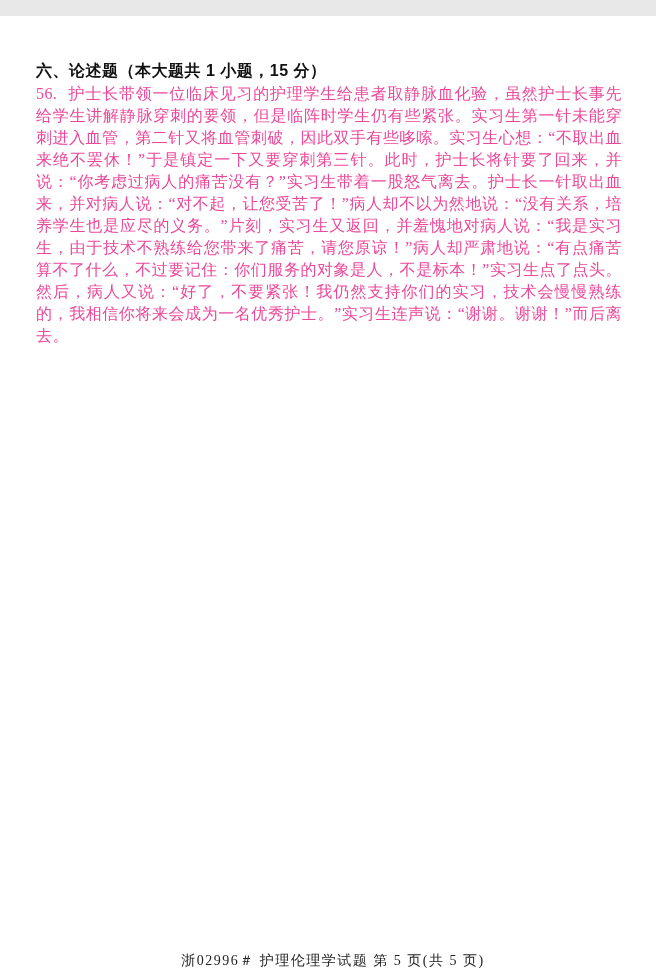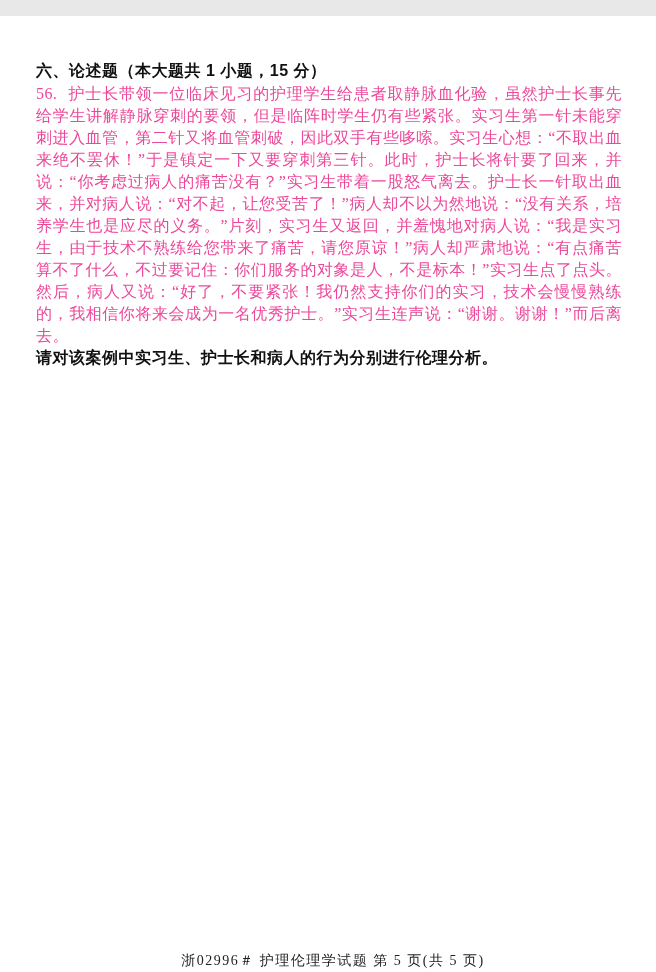--- a/index.html
+++ b/index.html
@@ -68,16 +68,15 @@
 </style>
 </head>
 <body>
 
 <div class="page">
   <div class="content">
     <h2 class="section-heading">六、论述题（本大题共 1 小题，15 分）</h2>
     <p class="question-body">
       <span class="qnum">56.</span><span>护士长带领一位临床见习的护理学生给患者取静脉血化验，虽然护士长事先给学生讲解静脉穿刺的要领，但是临阵时学生仍有些紧张。实习生第一针未能穿刺进入血管，第二针又将血管刺破，因此双手有些哆嗦。实习生心想：“不取出血来绝不罢休！”于是镇定一下又要穿刺第三针。此时，护士长将针要了回来，并说：“你考虑过病人的痛苦没有？”实习生带着一股怒气离去。护士长一针取出血来，并对病人说：“对不起，让您受苦了！”病人却不以为然地说：“没有关系，培养学生也是应尽的义务。”片刻，实习生又返回，并羞愧地对病人说：“我是实习生，由于技术不熟练给您带来了痛苦，请您原谅！”病人却严肃地说：“有点痛苦算不了什么，不过要记住：你们服务的对象是人，不是标本！”实习生点了点头。然后，病人又说：“好了，不要紧张！我仍然支持你们的实习，技术会慢慢熟练的，我相信你将来会成为一名优秀护士。”实习生连声说：“谢谢。谢谢！”而后离去。</span>
     </p>
-    <p class="question-task">请对该案例中实习生、护士长和病人的行为分别进行伦理分析。</p>
   </div>
   <div class="footer">浙02996＃ 护理伦理学试题 第 5 页(共 5 页)</div>
 </div>
 
 </body></html>

